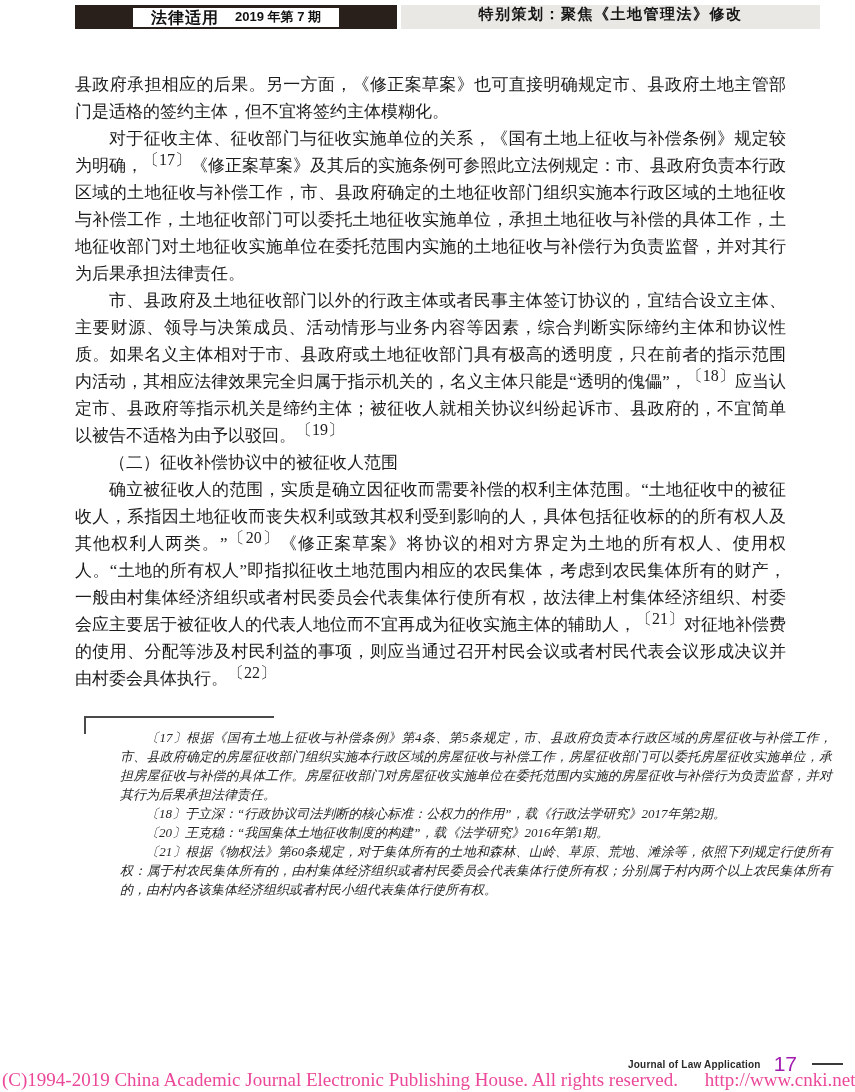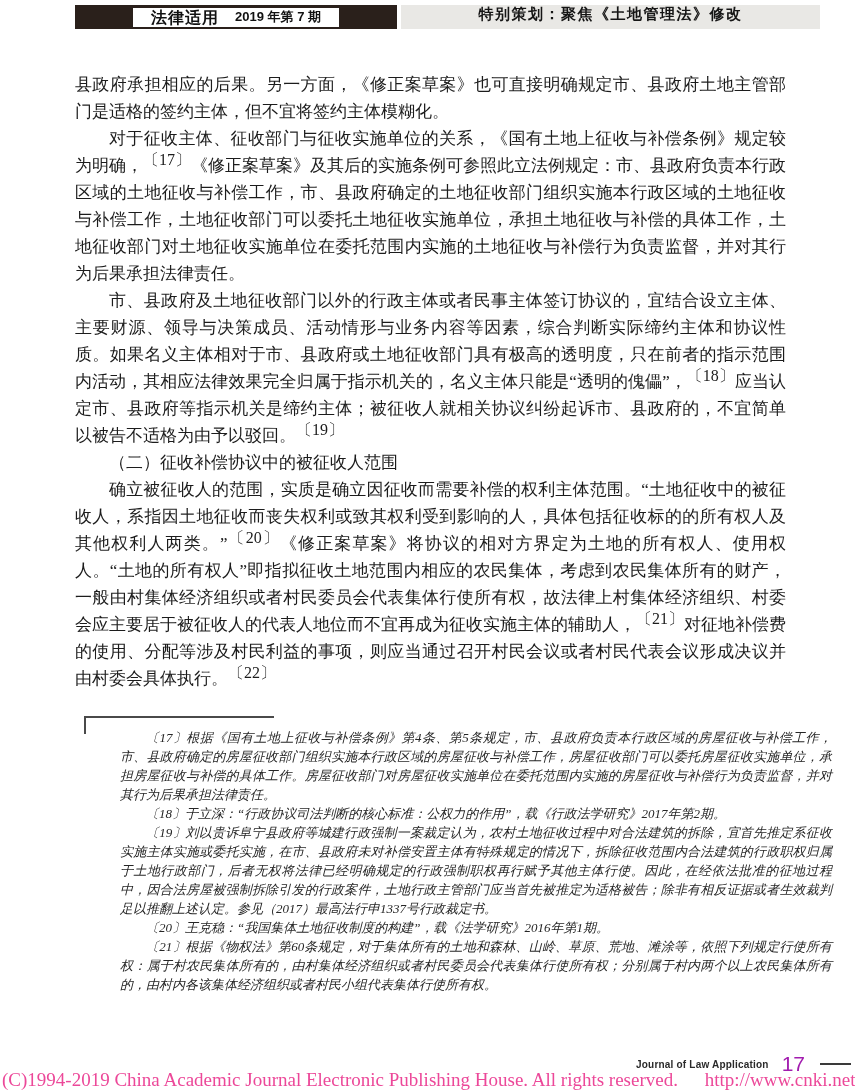--- a/index.html
+++ b/index.html
@@ -26,21 +26,21 @@
   sup.fn-ref { font-size:16px; vertical-align:6px; line-height:0; font-style:normal;font-family:Liberation Serif, serif; }
 
   
   .fn-sep { position:absolute; left:84px; top:716px; width:188px; height:16px; border-top:2px solid #4a4a4a; border-left:2px solid #4a4a4a; }
 
   
   .footnotes { position:absolute; left:75px; top:728px; width:712px; font-size:13px; line-height:19px; text-align:justify; text-justify:inter-ideograph; font-style:italic; color:#262626;margin-left:45px; }
   .fn { margin:0; text-indent:2em; }
 
   
-  .footer-en { position:absolute; top:1051px; right:4px; height:26px; display:flex; align-items:center; font-family:"Liberation Sans","DejaVu Sans",sans-serif; }
+  .footer-en { position:absolute; top:1051px; right:12px; height:26px; display:flex; align-items:center; font-family:"Liberation Sans","DejaVu Sans",sans-serif; }
   .jen { font-size:10px; font-weight:bold; color:#2a2a2a; letter-spacing:0.2px; }
   .pnum { font-size:21px; color:#a21caf; margin-left:13px; }
   .prule { width:31px; height:2px; background:#3a3a3a; margin-left:15px; }
 
   .watermark { position:absolute; left:2px; top:1069px; width:853px; font-size:19px; color:#ec4899; white-space:nowrap; font-family:"Liberation Serif","DejaVu Serif",serif; }
   .wm-url { margin-left:22px; }
 </style>
 </head>
 <body>
 
@@ -64,21 +64,20 @@
       <p class="para normal"><span>市、县政府及土地征收部门以外的行政主体或者民事主体签订协议的，宜结合设立主体、主要财源、领导与决策成员、活动情形与业务内容等因素，综合判断实际缔约主体和协议性质。如果名义主体相对于市、县政府或土地征收部门具有极高的透明度，只在前者的指示范围内活动，其相应法律效果完全归属于指示机关的，名义主体只能是“透明的傀儡”，</span><sup class="fn-ref">〔18〕</sup><span>应当认定市、县政府等指示机关是缔约主体；被征收人就相关协议纠纷起诉市、县政府的，不宜简单以被告不适格为由予以驳回。</span><sup class="fn-ref">〔19〕</sup></p>
       <p class="para subheading"><span>（二）征收补偿协议中的被征收人范围</span></p>
       <p class="para normal"><span>确立被征收人的范围，实质是确立因征收而需要补偿的权利主体范围。“土地征收中的被征收人，系指因土地征收而丧失权利或致其权利受到影响的人，具体包括征收标的的所有权人及其他权利人两类。”</span><sup class="fn-ref">〔20〕</sup><span>《修正案草案》将协议的相对方界定为土地的所有权人、使用权人。“土地的所有权人”即指拟征收土地范围内相应的农民集体，考虑到农民集体所有的财产，一般由村集体经济组织或者村民委员会代表集体行使所有权，故法律上村集体经济组织、村委会应主要居于被征收人的代表人地位而不宜再成为征收实施主体的辅助人，</span><sup class="fn-ref">〔21〕</sup><span>对征地补偿费的使用、分配等涉及村民利益的事项，则应当通过召开村民会议或者村民代表会议形成决议并由村委会具体执行。</span><sup class="fn-ref">〔22〕</sup></p>
     </main>
 
   <div class="fn-sep"></div>
 
   <section class="footnotes">
       <p class="fn">〔17〕根据《国有土地上征收与补偿条例》第4条、第5条规定，市、县政府负责本行政区域的房屋征收与补偿工作，市、县政府确定的房屋征收部门组织实施本行政区域的房屋征收与补偿工作，房屋征收部门可以委托房屋征收实施单位，承担房屋征收与补偿的具体工作。房屋征收部门对房屋征收实施单位在委托范围内实施的房屋征收与补偿行为负责监督，并对其行为后果承担法律责任。</p>
       <p class="fn">〔18〕于立深：“行政协议司法判断的核心标准：公权力的作用”，载《行政法学研究》2017年第2期。</p>
-      <p class="fn">〔19〕刘以贵诉阜宁县政府等城建行政强制一案裁定认为，农村土地征收过程中对合法建筑的拆除，宜首先推定系征收实施主体实施或委托实施，在市、县政府未对补偿安置主体有特殊规定的情况下，拆除征收范围内合法建筑的行政职权归属于土地行政部门，后者无权将法律已经明确规定的行政强制职权再行赋予其他主体行使。因此，在经依法批准的征地过程中，因合法房屋被强制拆除引发的行政案件，土地行政主管部门应当首先被推定为适格被告；除非有相反证据或者生效裁判足以推翻上述认定。参见（2017）最高法行申1337号行政裁定书。</p>
       <p class="fn">〔20〕王克稳：“我国集体土地征收制度的构建”，载《法学研究》2016年第1期。</p>
       <p class="fn">〔21〕根据《物权法》第60条规定，对于集体所有的土地和森林、山岭、草原、荒地、滩涂等，依照下列规定行使所有权：属于村农民集体所有的，由村集体经济组织或者村民委员会代表集体行使所有权；分别属于村内两个以上农民集体所有的，由村内各该集体经济组织或者村民小组代表集体行使所有权。</p>
     </section>
 
   <div class="footer-en">
     <span class="jen">Journal of Law Application</span>
     <span class="pnum">17</span>
     <span class="prule"></span>
   </div>
 

